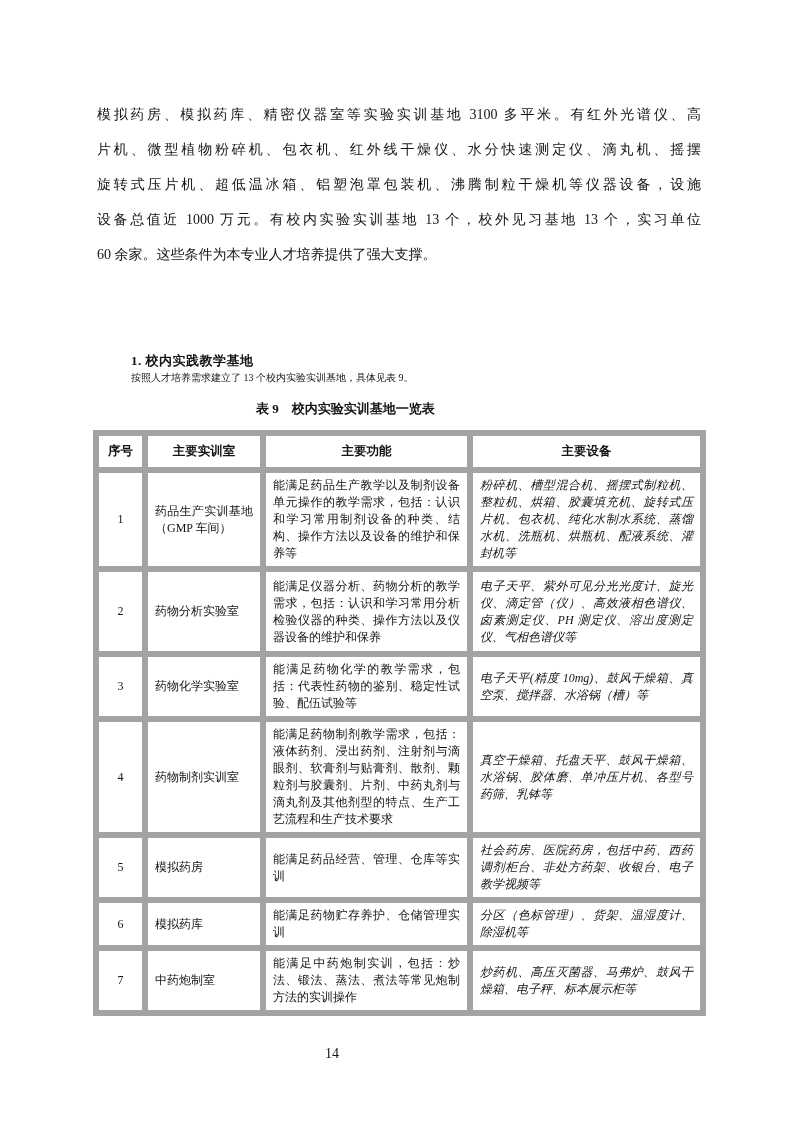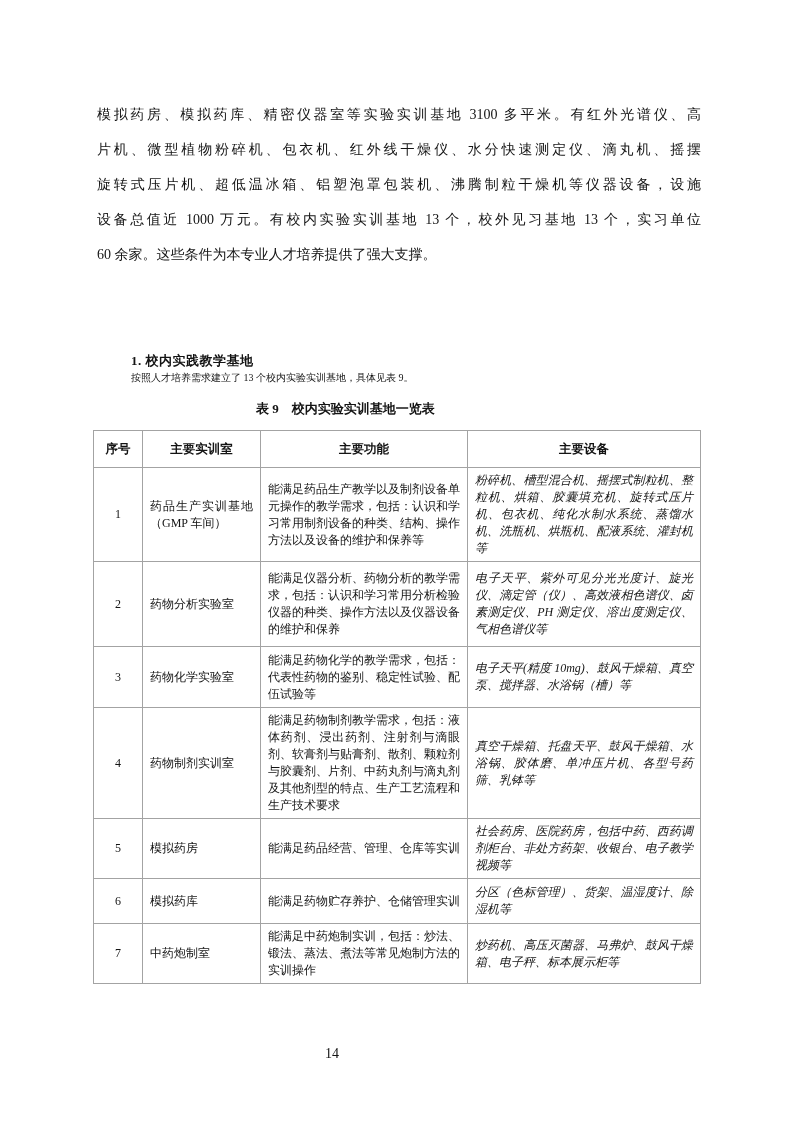--- a/index.html
+++ b/index.html
@@ -37,21 +37,21 @@
     font-size:13px;font-weight:bold;line-height:20px;
   }
   table.tbl{
     position:absolute;left:93px;top:430px;
     width:607px;
     border-collapse:collapse;
     table-layout:fixed;
     font-size:12px;
   }
   .tbl th,.tbl td{
-    border:1px solid #a3a3a3;
+    border:6px solid #a3a3a3;
     vertical-align:middle;
     line-height:17px;
     font-weight:normal;
     padding:4px 7px;
     overflow:hidden;
   }
   .tbl th{
     font-size:12.5px;font-weight:bold;text-align:center;
     height:27px;padding:2px;
   }

